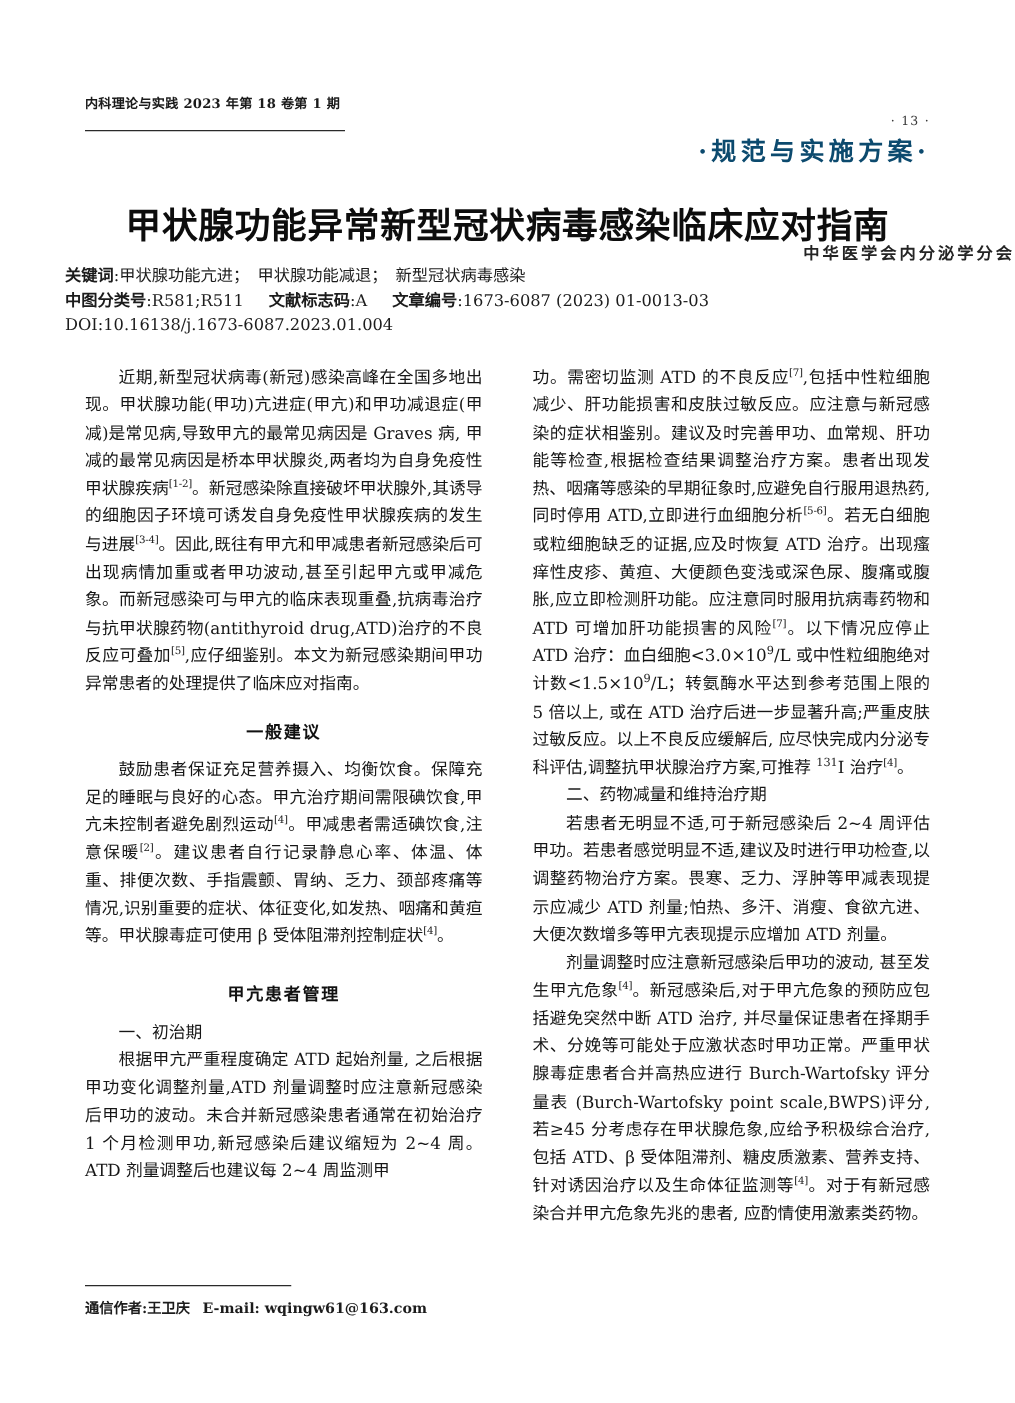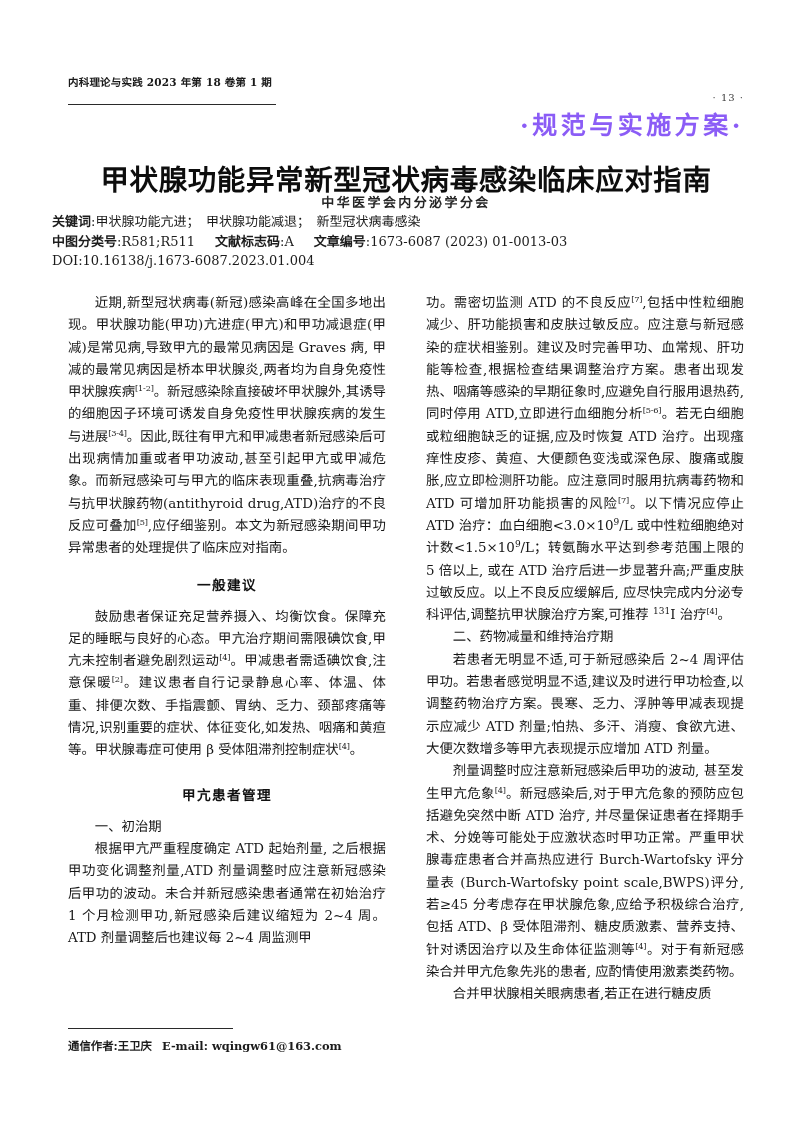--- a/index.html
+++ b/index.html
@@ -51,24 +51,24 @@
     white-space: nowrap;
     padding-bottom: 2px;
     color: #3a3a3a;
   }
 
   
   .section-kicker {
     position: absolute;
     right: 68px;
     top: 105px;
-    font-size: 25px;
+    font-size: 20px;
     font-weight: 600;
     letter-spacing: 3.5px;
-    color: #8b5cf6;
+    color: #0c4a6e;
     font-family: "DejaVu Serif", "Liberation Serif", serif;
     white-space: nowrap;
   }
 
   
   .doc-title {
     position: absolute;
     left: 0;
     top: 138px;
     width: 812px;
@@ -78,21 +78,21 @@
     letter-spacing: 0.6px;
     font-family: "DejaVu Sans", "Liberation Sans", sans-serif;
     color: #0d0d0d;
   }
 
   .doc-author {
     position: absolute;
     left: 0;
     top: 192px;
     width: 812px;
-    text-align: center;
+    text-align: right;
     font-size: 13px;
     letter-spacing: 2.4px;
     font-weight: 600;
     color: #242424;
   }
 
   
   .meta-block {
     position: absolute;
     left: 52px;
@@ -237,21 +237,20 @@
     <div class="col col-right">
 
       <p class="body-text no-indent"><span>功。需密切监测 ATD 的不良反应</span><sup class="ref">[7]</sup><span>,包括中性粒细胞减少、肝功能损害和皮肤过敏反应。应注意与新冠感染的症状相鉴别。建议及时完善甲功、血常规、肝功能等检查,根据检查结果调整治疗方案。患者出现发热、咽痛等感染的早期征象时,应避免自行服用退热药,同时停用 ATD,立即进行血细胞分析</span><sup class="ref">[5-6]</sup><span>。若无白细胞或粒细胞缺乏的证据,应及时恢复 ATD 治疗。出现瘙痒性皮疹、黄疸、大便颜色变浅或深色尿、腹痛或腹胀,应立即检测肝功能。应注意同时服用抗病毒药物和 ATD 可增加肝功能损害的风险</span><sup class="ref">[7]</sup><span>。以下情况应停止 ATD 治疗：血白细胞&lt;3.0×10</span><sup class="sup-n">9</sup><span>/L 或中性粒细胞绝对计数&lt;1.5×10</span><sup class="sup-n">9</sup><span>/L；转氨酶水平达到参考范围上限的 5 倍以上, 或在 ATD 治疗后进一步显著升高;严重皮肤过敏反应。以上不良反应缓解后, 应尽快完成内分泌专科评估,调整抗甲状腺治疗方案,可推荐 </span><sup class="sup-n">131</sup><span>I 治疗</span><sup class="ref">[4]</sup><span>。</span></p>
 
       <h3 class="sub-head">二、药物减量和维持治疗期</h3>
 
       <p class="body-text">若患者无明显不适,可于新冠感染后 2~4 周评估甲功。若患者感觉明显不适,建议及时进行甲功检查,以调整药物治疗方案。畏寒、乏力、浮肿等甲减表现提示应减少 ATD 剂量;怕热、多汗、消瘦、食欲亢进、大便次数增多等甲亢表现提示应增加 ATD 剂量。</p>
 
       <p class="body-text"><span>剂量调整时应注意新冠感染后甲功的波动, 甚至发生甲亢危象</span><sup class="ref">[4]</sup><span>。新冠感染后,对于甲亢危象的预防应包括避免突然中断 ATD 治疗, 并尽量保证患者在择期手术、分娩等可能处于应激状态时甲功正常。严重甲状腺毒症患者合并高热应进行 Burch-Wartofsky 评分量表 (Burch-Wartofsky point scale,BWPS)评分, 若≥45 分考虑存在甲状腺危象,应给予积极综合治疗, 包括 ATD、β 受体阻滞剂、糖皮质激素、营养支持、针对诱因治疗以及生命体征监测等</span><sup class="ref">[4]</sup><span>。对于有新冠感染合并甲亢危象先兆的患者, 应酌情使用激素类药物。</span></p>
 
-      <p class="body-text">合并甲状腺相关眼病患者,若正在进行糖皮质</p>
     </div>
   </div>
 
   <div class="footnote-rule"></div>
   <div class="footnote">
     <span>通信作者</span><span>:</span><span>王卫庆</span><span class="fn-gap"></span><span>E-mail:</span> <span>wqingw61@163.com</span>
   </div>
 
 </div>
 

